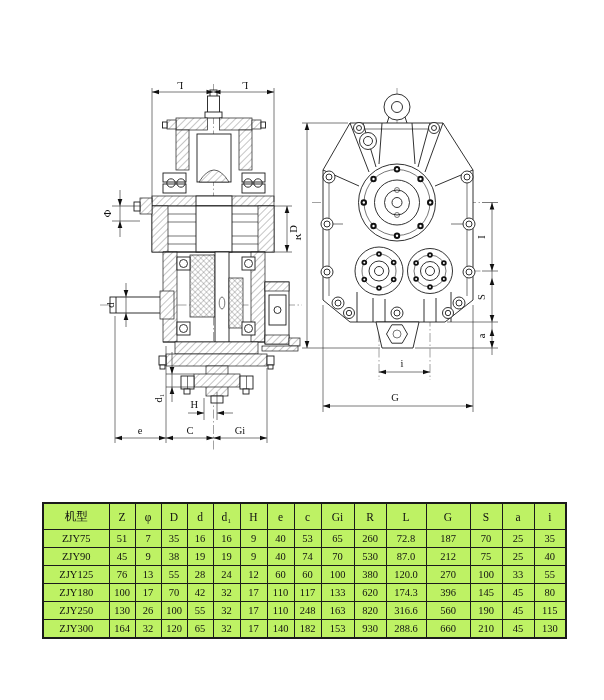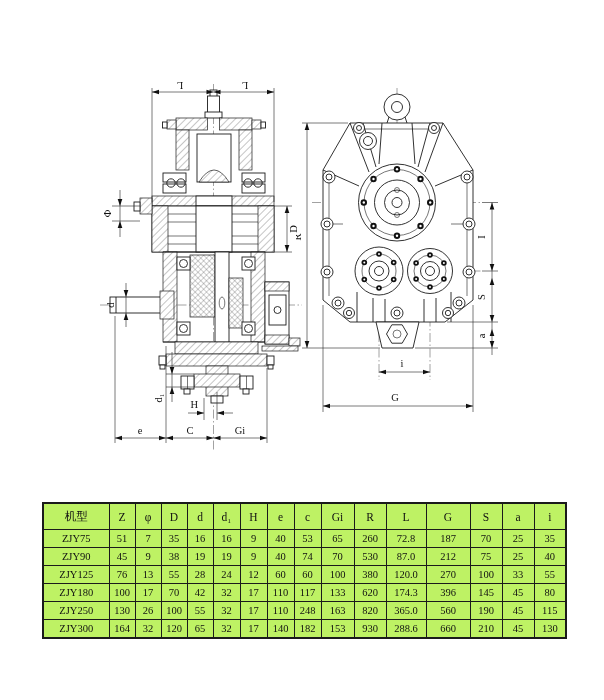--- a/index.html
+++ b/index.html
@@ -510,21 +510,21 @@
           <td>130</td>
           <td>26</td>
           <td>100</td>
           <td>55</td>
           <td>32</td>
           <td>17</td>
           <td>110</td>
           <td>248</td>
           <td>163</td>
           <td>820</td>
-          <td>365.0</td>
+          <td>316.6</td>
           <td>560</td>
           <td>190</td>
           <td>45</td>
           <td>115</td>
         </tr>
         <tr>
           <td>ZJY300</td>
           <td>164</td>
           <td>32</td>
           <td>120</td>

